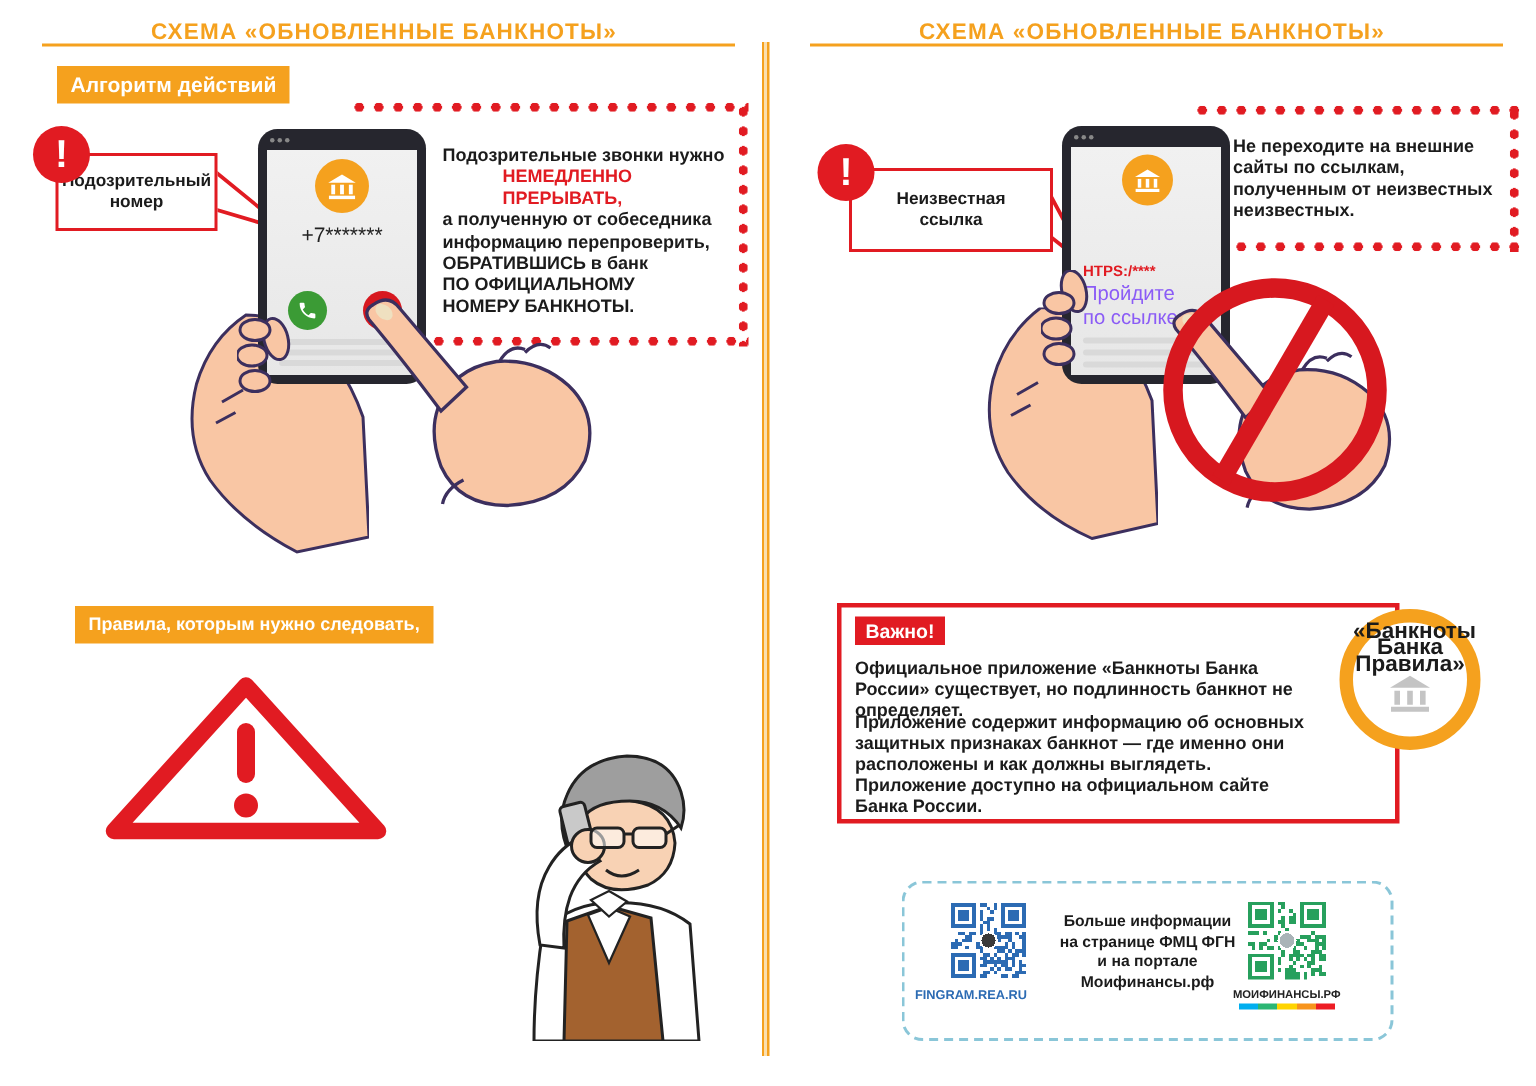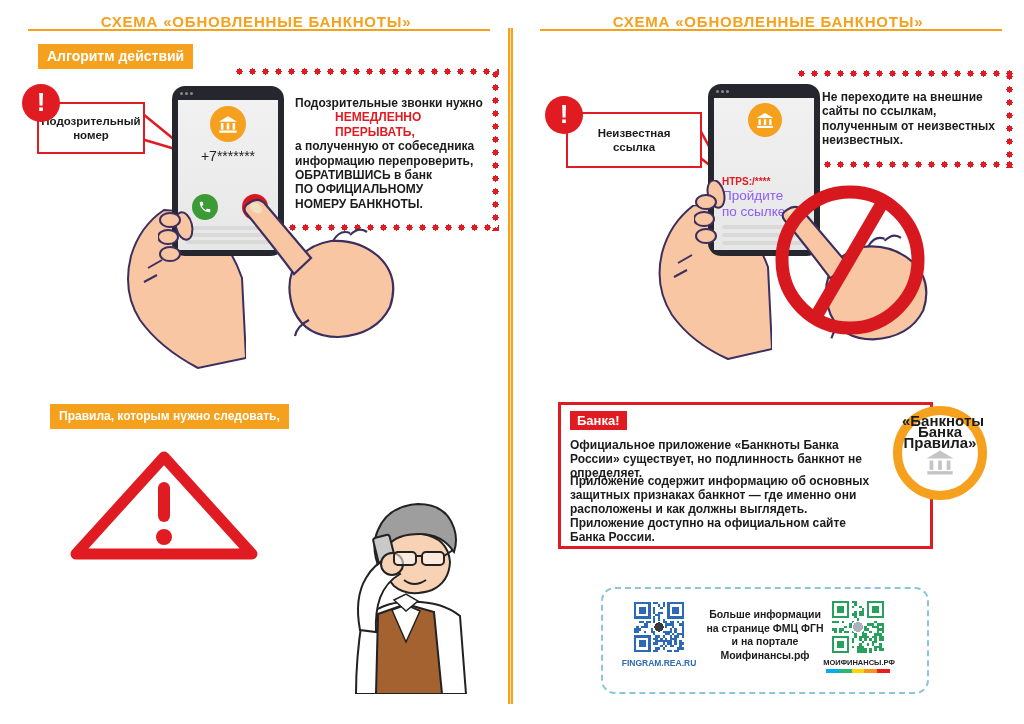--- a/index.html
+++ b/index.html
@@ -44,21 +44,21 @@
   .imp-label{position:absolute;background:var(--red,#E11B22);color:#fff;font-weight:bold;
         font-size:13px;padding:2px 7px;z-index:2;}
   .imp-p{position:absolute;font-weight:bold;font-size:12px;line-height:14px;z-index:2;}
   
   .badge{position:absolute;width:94px;height:94px;border-radius:50%;background:#fff;
         border:9px solid var(--orange,#F5A11E);z-index:3;box-sizing:border-box;text-align:center;}
   .badge-text{font-weight:bold;font-size:15px;line-height:11px;margin-top:0;}
   
   .qrpanel{position:absolute;background:#fff;border:2px dashed var(--panel,#8AC6D8);border-radius:14px;}
   .qr{position:absolute;}
-  .qr-caption{position:absolute;text-align:center;font-weight:bold;}
+  .qr-caption{position:absolute;text-align:left;font-weight:bold;}
   .rainbow{position:absolute;height:4px;background:linear-gradient(90deg,#00AEEF 0 20%,#2BB673 20% 40%,#FFD400 40% 60%,#F7941D 60% 80%,#ED1C24 80% 100%);}
   .center-text{position:absolute;text-align:center;font-weight:bold;font-size:10.5px;line-height:13.5px;}
   svg{display:block;}
 </style>
 </head>
 <body>
 
 <div class="stage">
 
   <div class="divider"></div>
@@ -226,21 +226,21 @@
     <path d="M12 5 Q22 -2 29 7 L74 60 L57 76 Q30 40 9 15 Q5 9 12 5 Z" fill="#F9C6A4" stroke="#3C2F5E" stroke-width="2.2"></path>
     <ellipse cx="19" cy="10" rx="6.5" ry="4.5" fill="#EFE0C0" transform="rotate(40 19 10)"></ellipse>
     <path d="M96 43 q7 -12 17 -8 M113 37 q9 -9 17 -3 M72 122 q-12 6 -14 16" stroke="#3C2F5E" stroke-width="2.2" fill="none"></path>
   </svg>
   <svg class="abs" style="left:770px;top:182px;z-index:5;" width="164" height="160" viewBox="0 0 164 160">
     <circle cx="80" cy="78" r="68" fill="none" stroke="#D7181F" stroke-width="13"></circle>
     <line x1="114" y1="18" x2="44" y2="138" stroke="#D7181F" stroke-width="13"></line>
   </svg>
 
   <div class="redbox" style="left:558px;top:402px;width:369px;height:141px;"></div>
-  <div class="imp-label" style="left:570px;top:411px;">Банка!</div>
+  <div class="imp-label" style="left:570px;top:411px;">Важно!</div>
   <div class="imp-p" style="left:570px;top:474px;width:306px;">Приложение содержит информацию об основных защитных признаках банкнот — где именно они расположены и как должны выглядеть. Приложение доступно на официальном сайте Банка России.</div>
   <div class="imp-p" style="left:570px;top:438px;width:306px;">Официальное приложение «Банкноты Банка России» существует, но подлинность банкнот не определяет.</div>
 
   <div class="badge" style="left:893px;top:406px;">
     <div class="badge-text">
       <span>«Банкноты</span><br>
       <span>Банка</span><br>
       <span>Правила»</span>
     </div>
     <svg width="32" height="27" viewBox="0 0 24 20" fill="#C4C4C4" style="margin:1px auto 0;">

